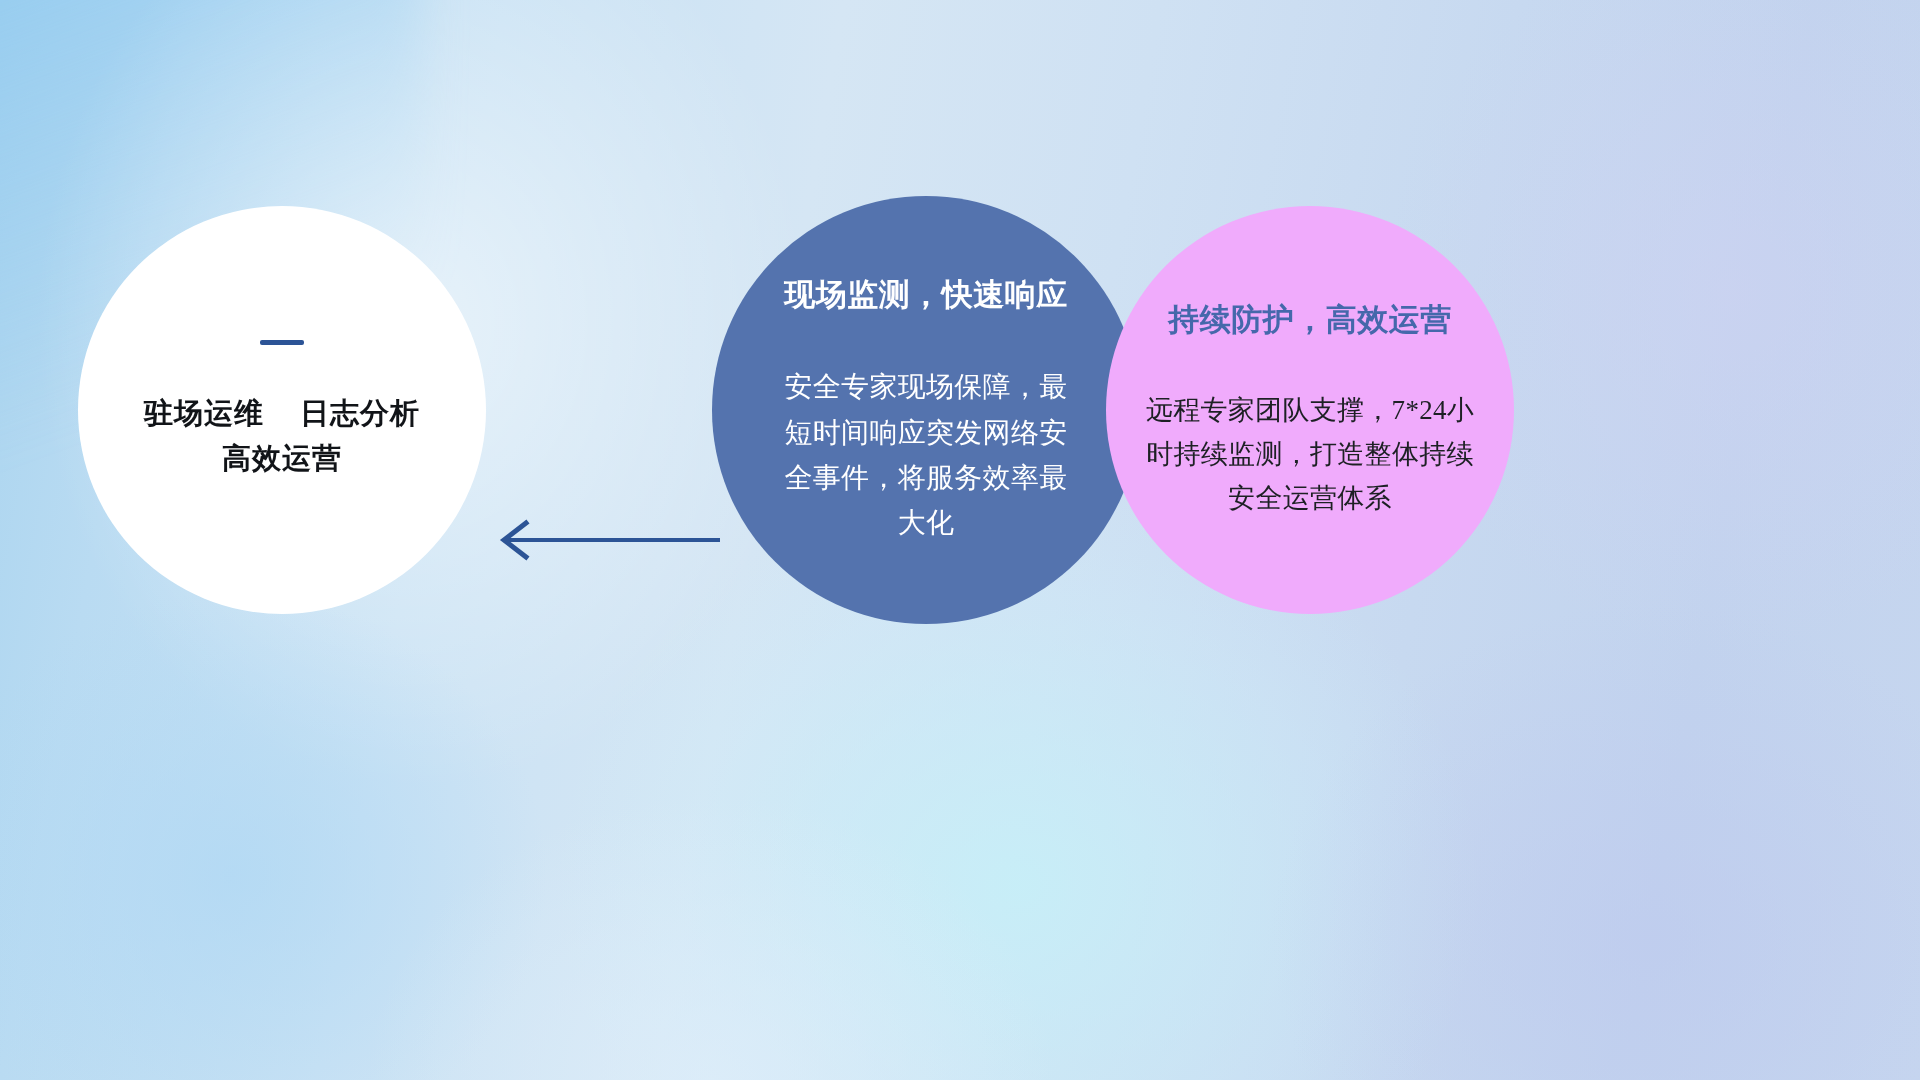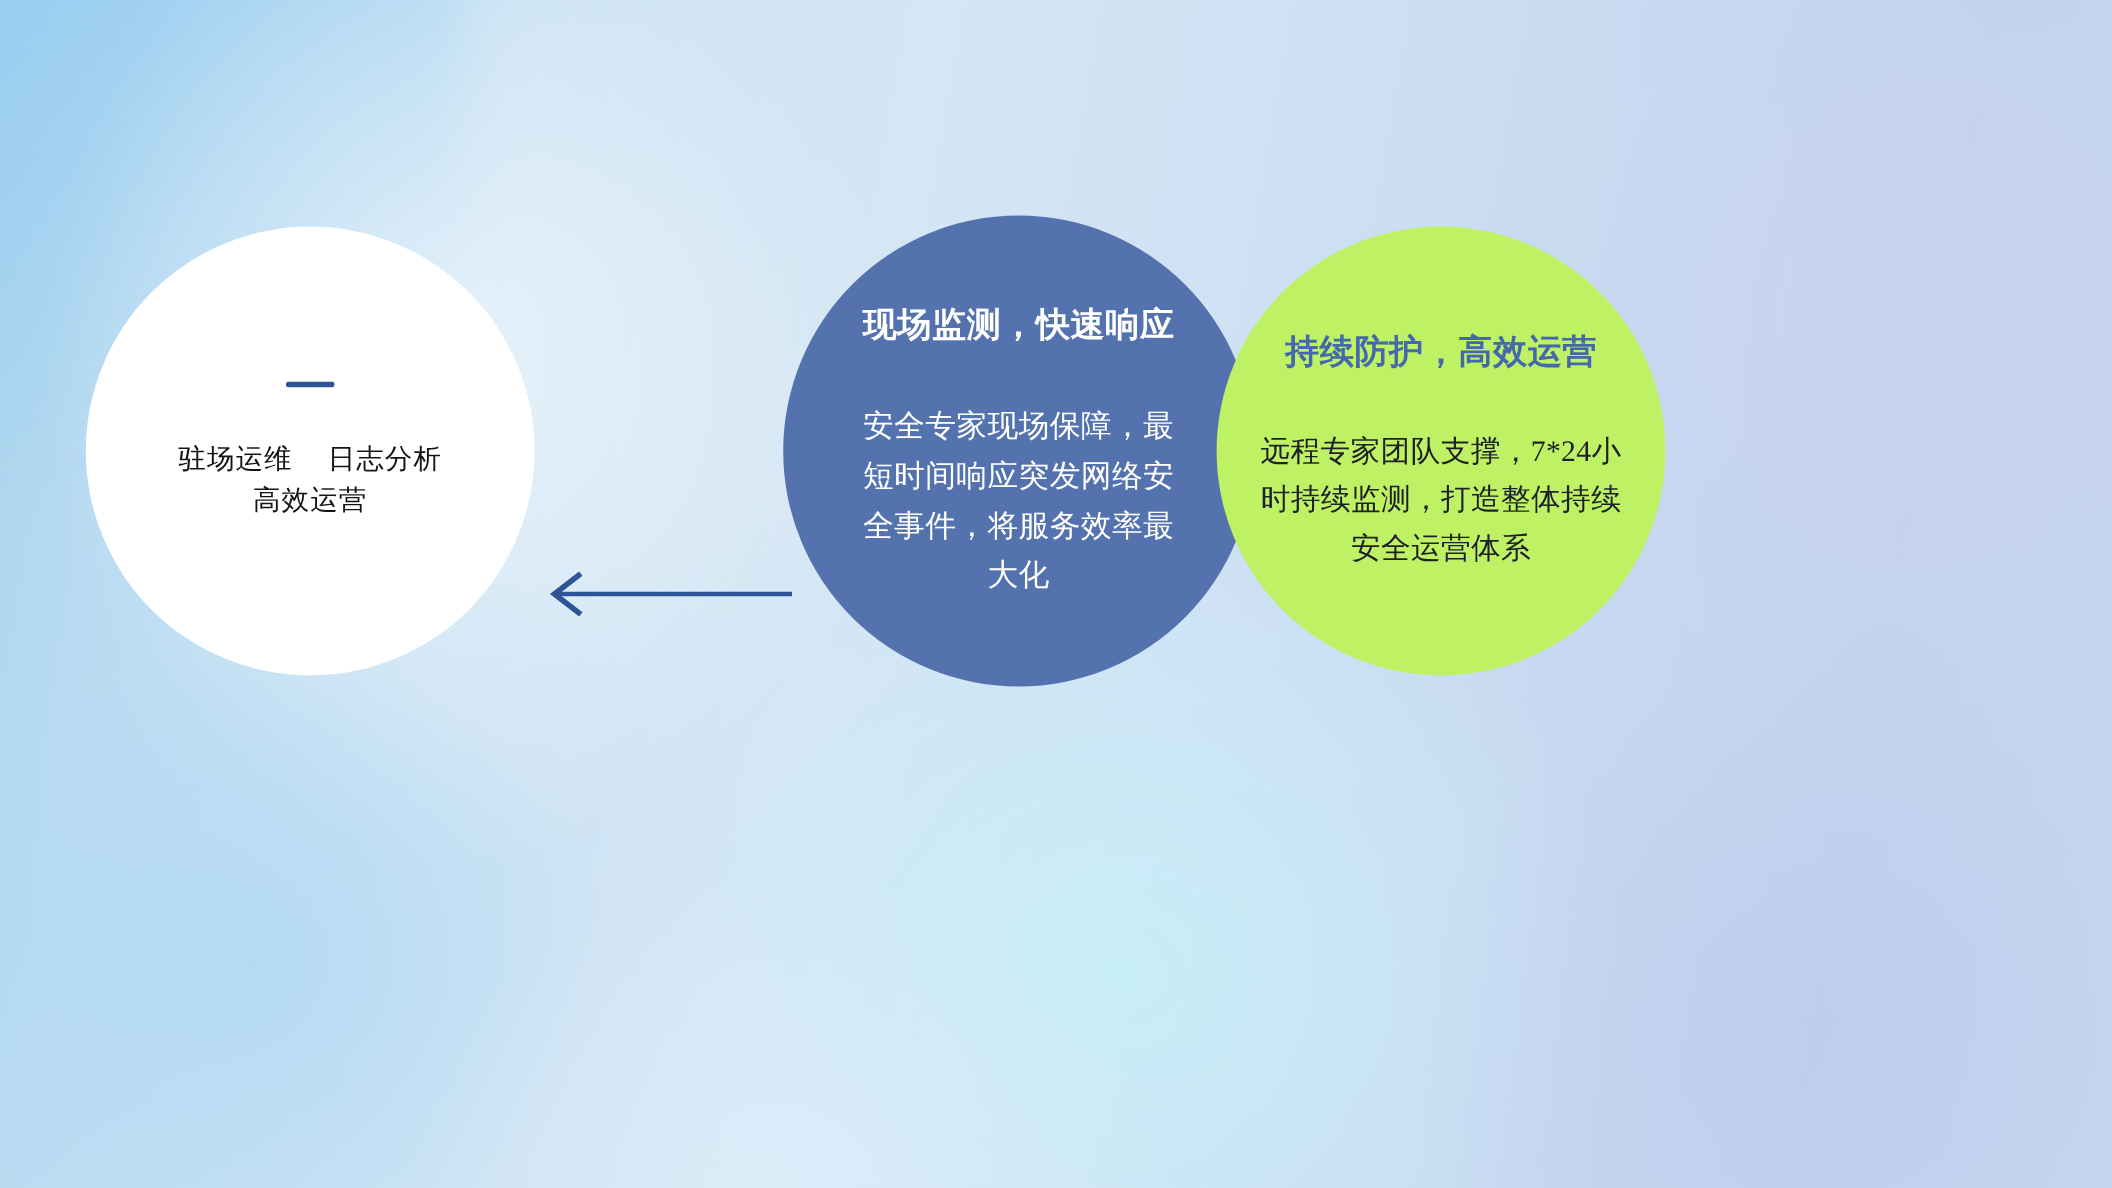--- a/index.html
+++ b/index.html
@@ -90,22 +90,22 @@
     background:#ffffff;
     z-index:3;
   }
   .dash{
     width:44px; height:5px;
     background:#2c5496;
     border-radius:2px;
     margin-bottom:46px;
   }
   .kw-line{
-    font-size:25px;
-    font-weight:normal;
+    font-size:29px;
+    font-weight:bold;
     color:#111418;
     letter-spacing:1px;
     line-height:1.52;
     white-space:pre;
   }
 
   
   #circle-mid{
     left:712px; top:196px;
     width:428px; height:428px;
@@ -125,21 +125,21 @@
     color:#ffffff;
     line-height:1.62;
     width:310px;
     letter-spacing:.3px;
   }
 
   
   #circle-right{
     left:1106px; top:206px;
     width:408px; height:408px;
-    background:#bef264;
+    background:#f0abfc;
     z-index:5;
   }
   #circle-right .c-title{
     font-size:31px;
     font-weight:bold;
     color:#4568ab;
     letter-spacing:.5px;
     white-space:nowrap;
     margin-bottom:48px;
   }

